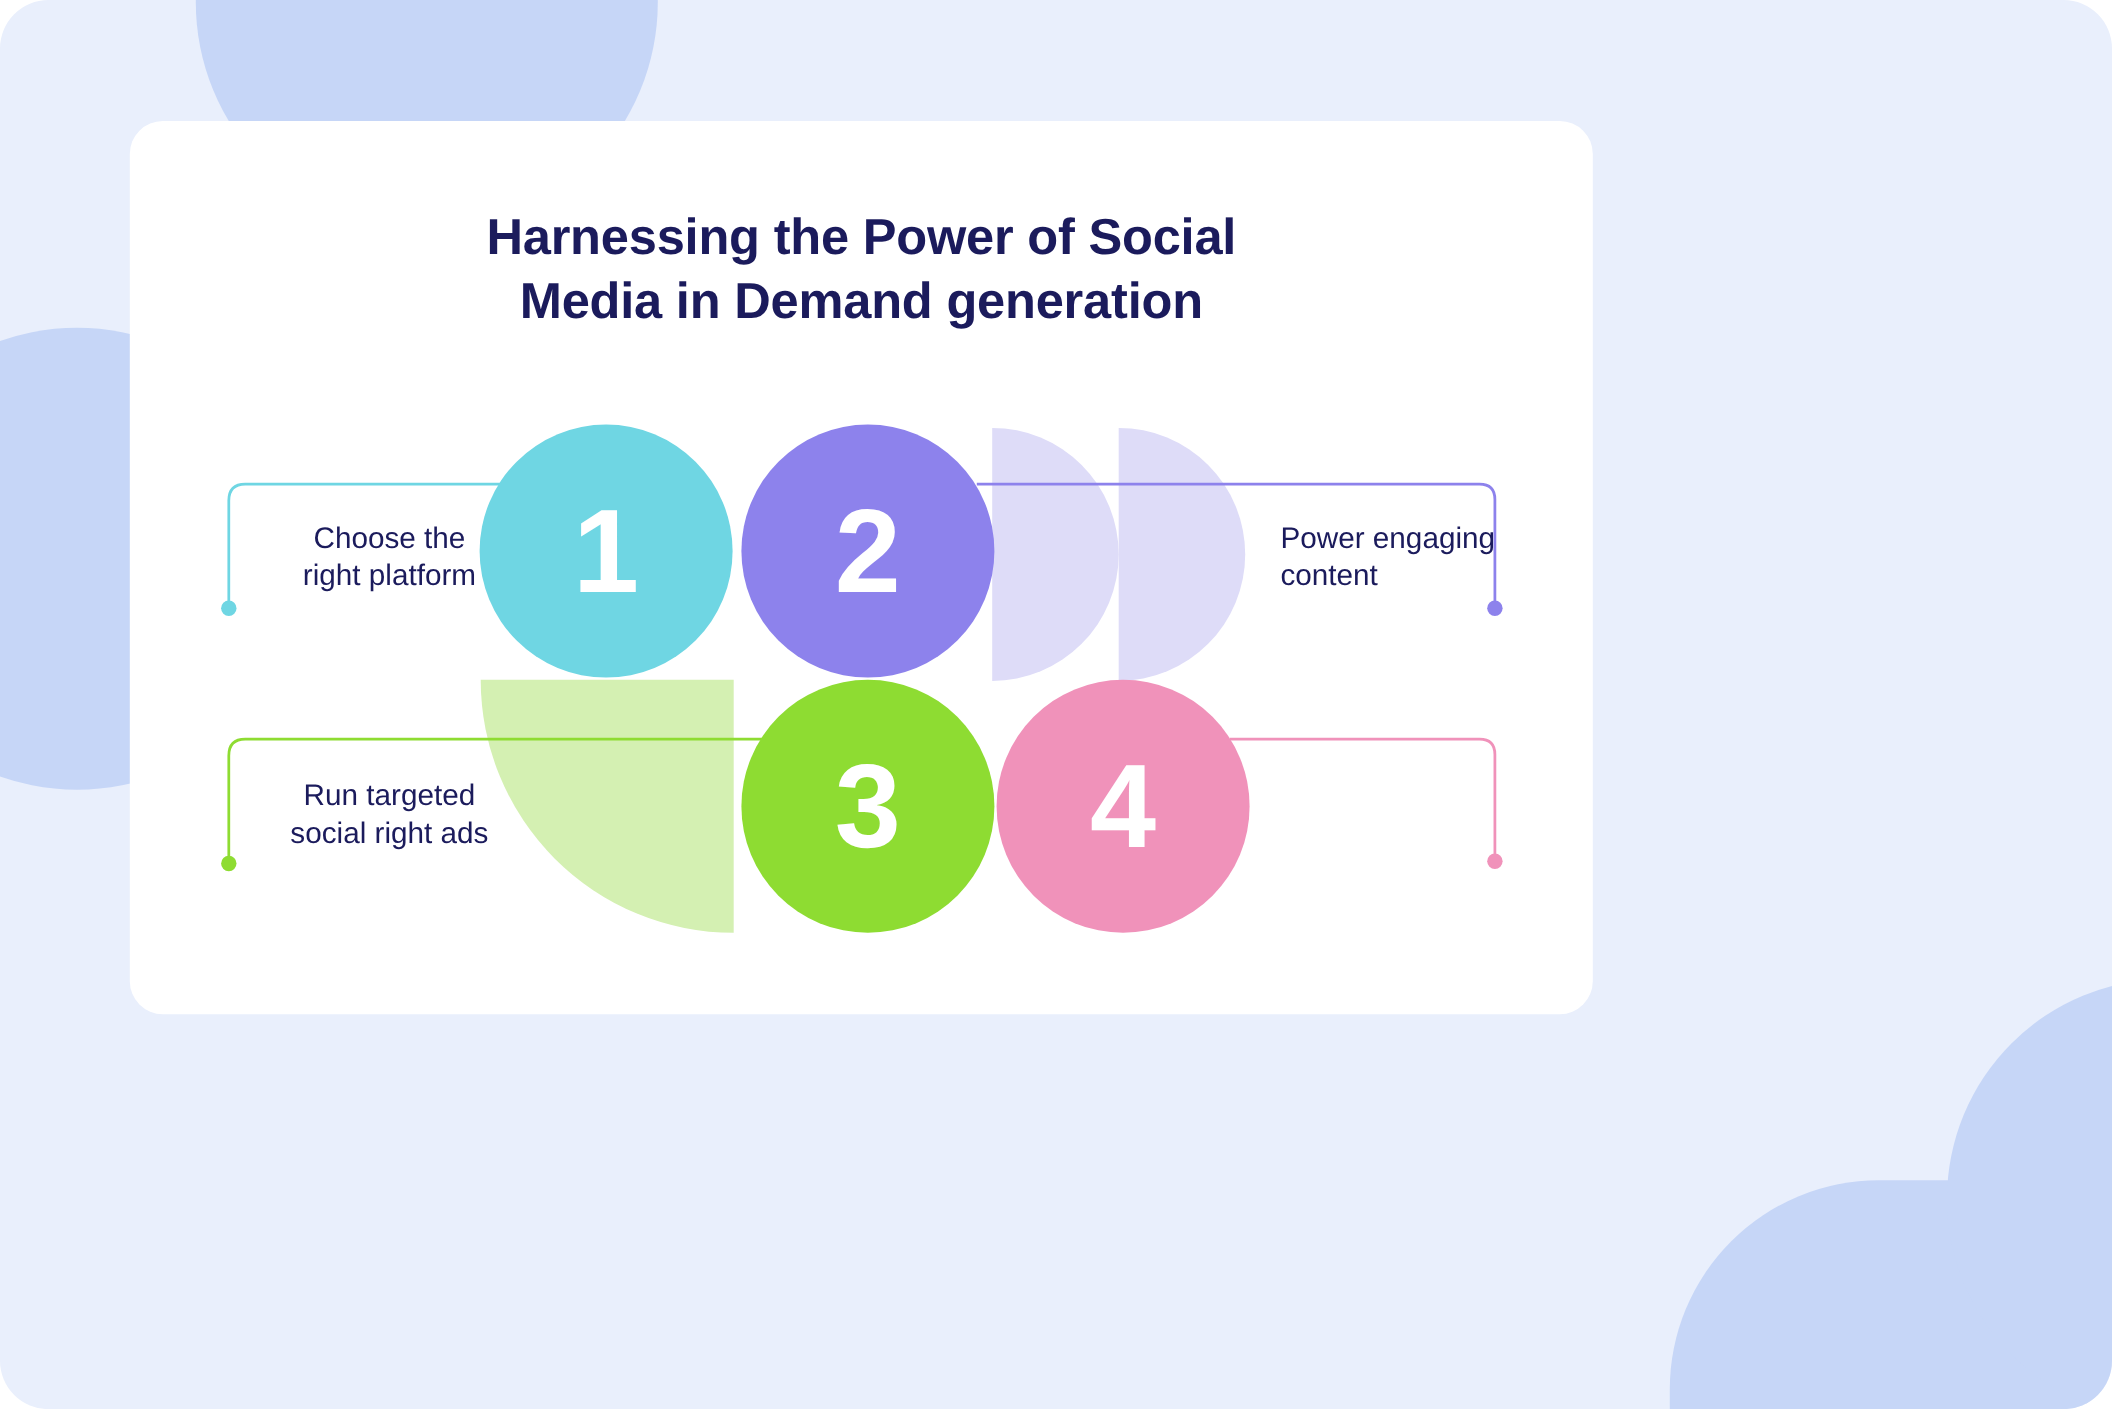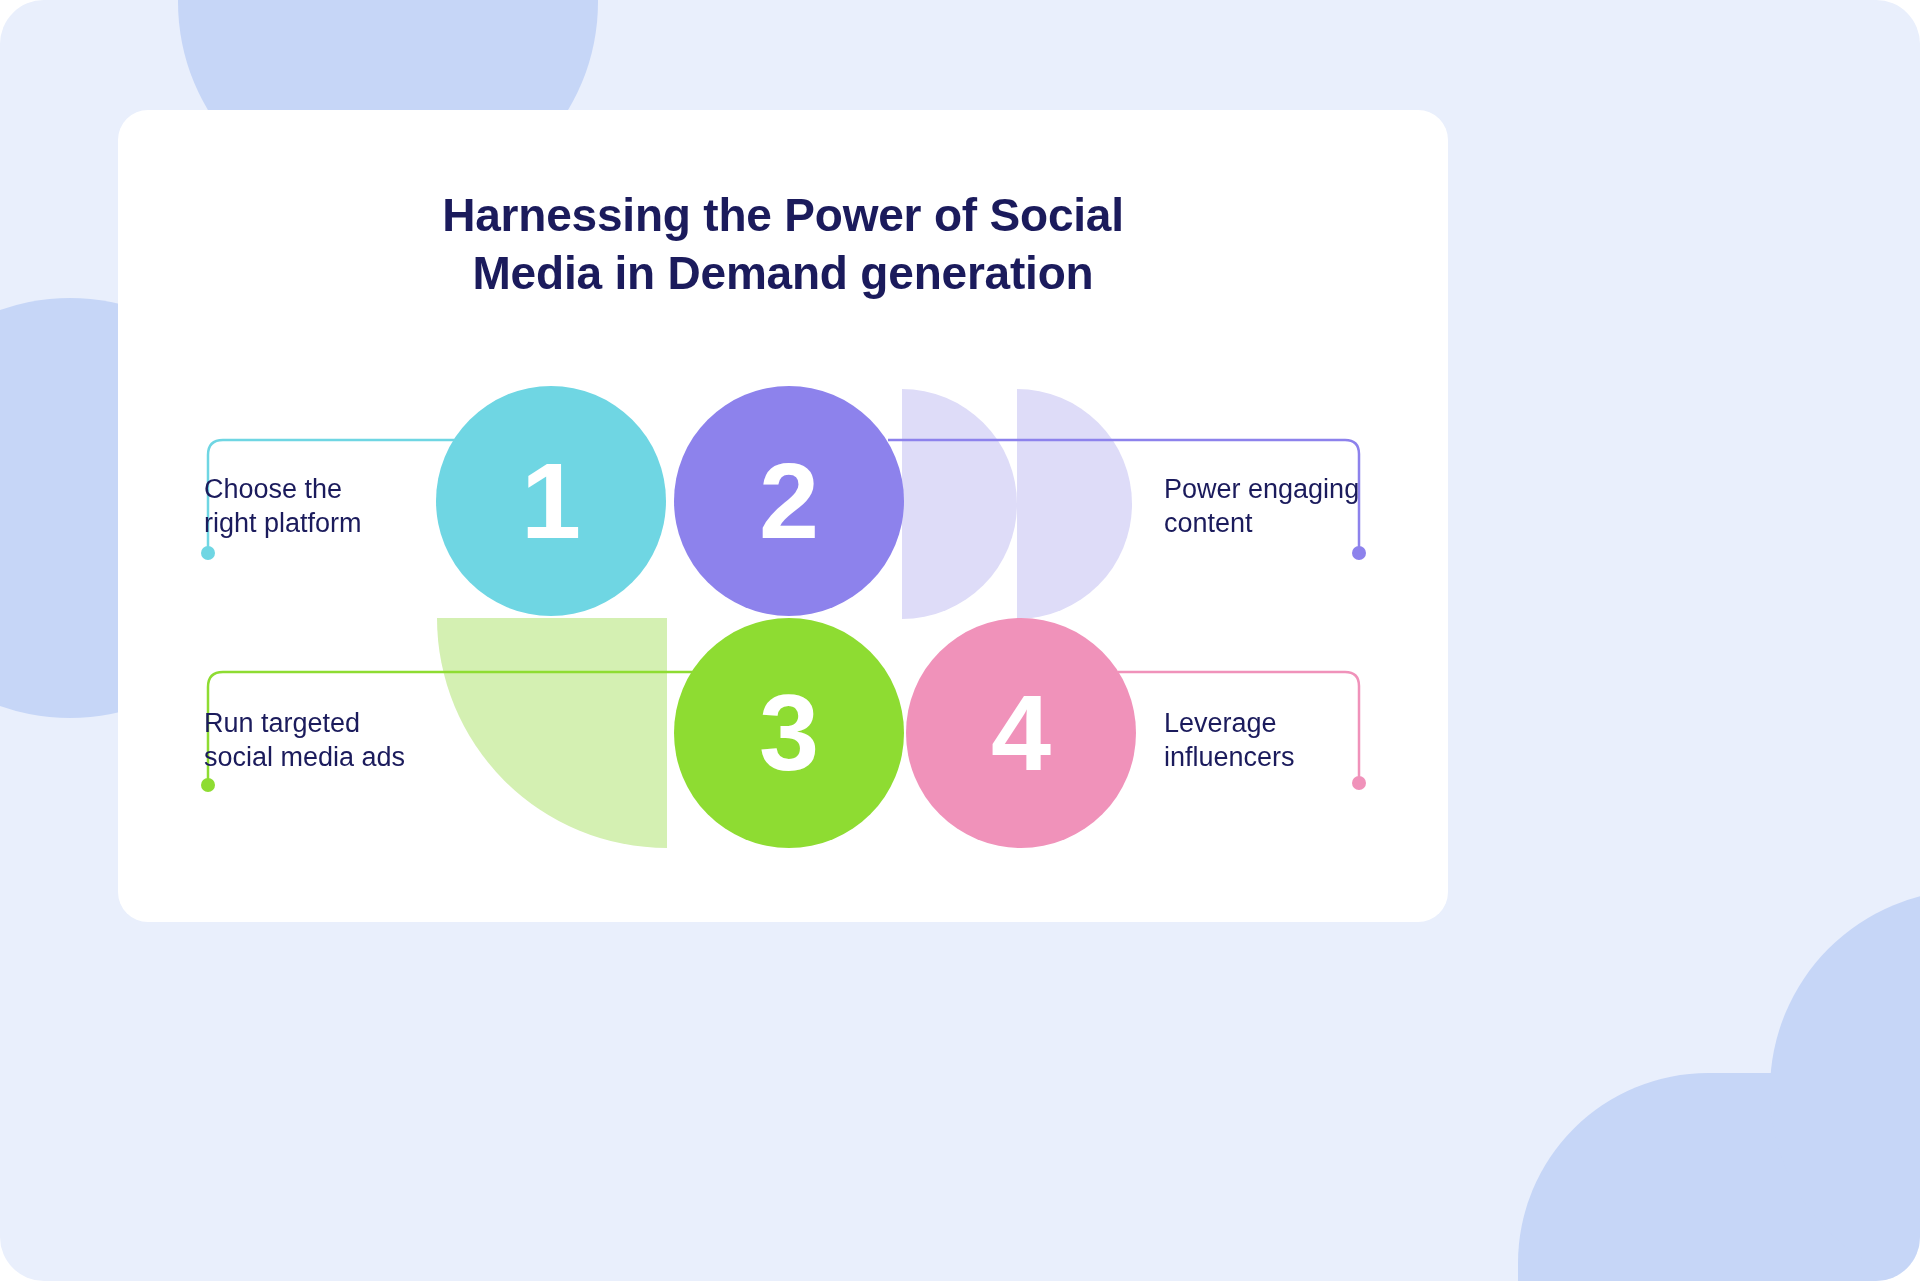--- a/index.html
+++ b/index.html
@@ -162,21 +162,21 @@
   
   .label {
     position: absolute;
     color: #1B1B5C;
     font-size: 27px;
     line-height: 34px;
     font-family: "Liberation Sans", sans-serif;
     white-space: pre-line;
     font-weight: 400;
   }
-  .label-left  { left: 86px;  width: 300px; text-align: left; }
+  .label-left  { left: 86px;  width: 300px; text-align: center; }
   .label-right { left: 1046px; width: 300px; text-align: left; }
   .lbl1 { top: 362px; }
   .lbl2 { top: 362px; }
   .lbl3 { top: 596px; }
   .lbl4 { top: 596px; }
 </style>
 </head>
 <body>
 
 <div id="infographic">
@@ -225,19 +225,17 @@
       </div>
       <div class="num-circle c4" style="background: rgb(240, 146, 186);">
         <span>4</span>
       </div>
 
       <div class="label label-left lbl1">Choose the
 right platform</div>
       <div class="label label-right lbl2">Power engaging
 content</div>
       <div class="label label-left lbl3">Run targeted
-social media ads</div>
-      <div class="label label-right lbl4">Leverage
-influencers</div>
+social right ads</div>
 
     </div>
   </div>
 </div>
 
 </body></html>

